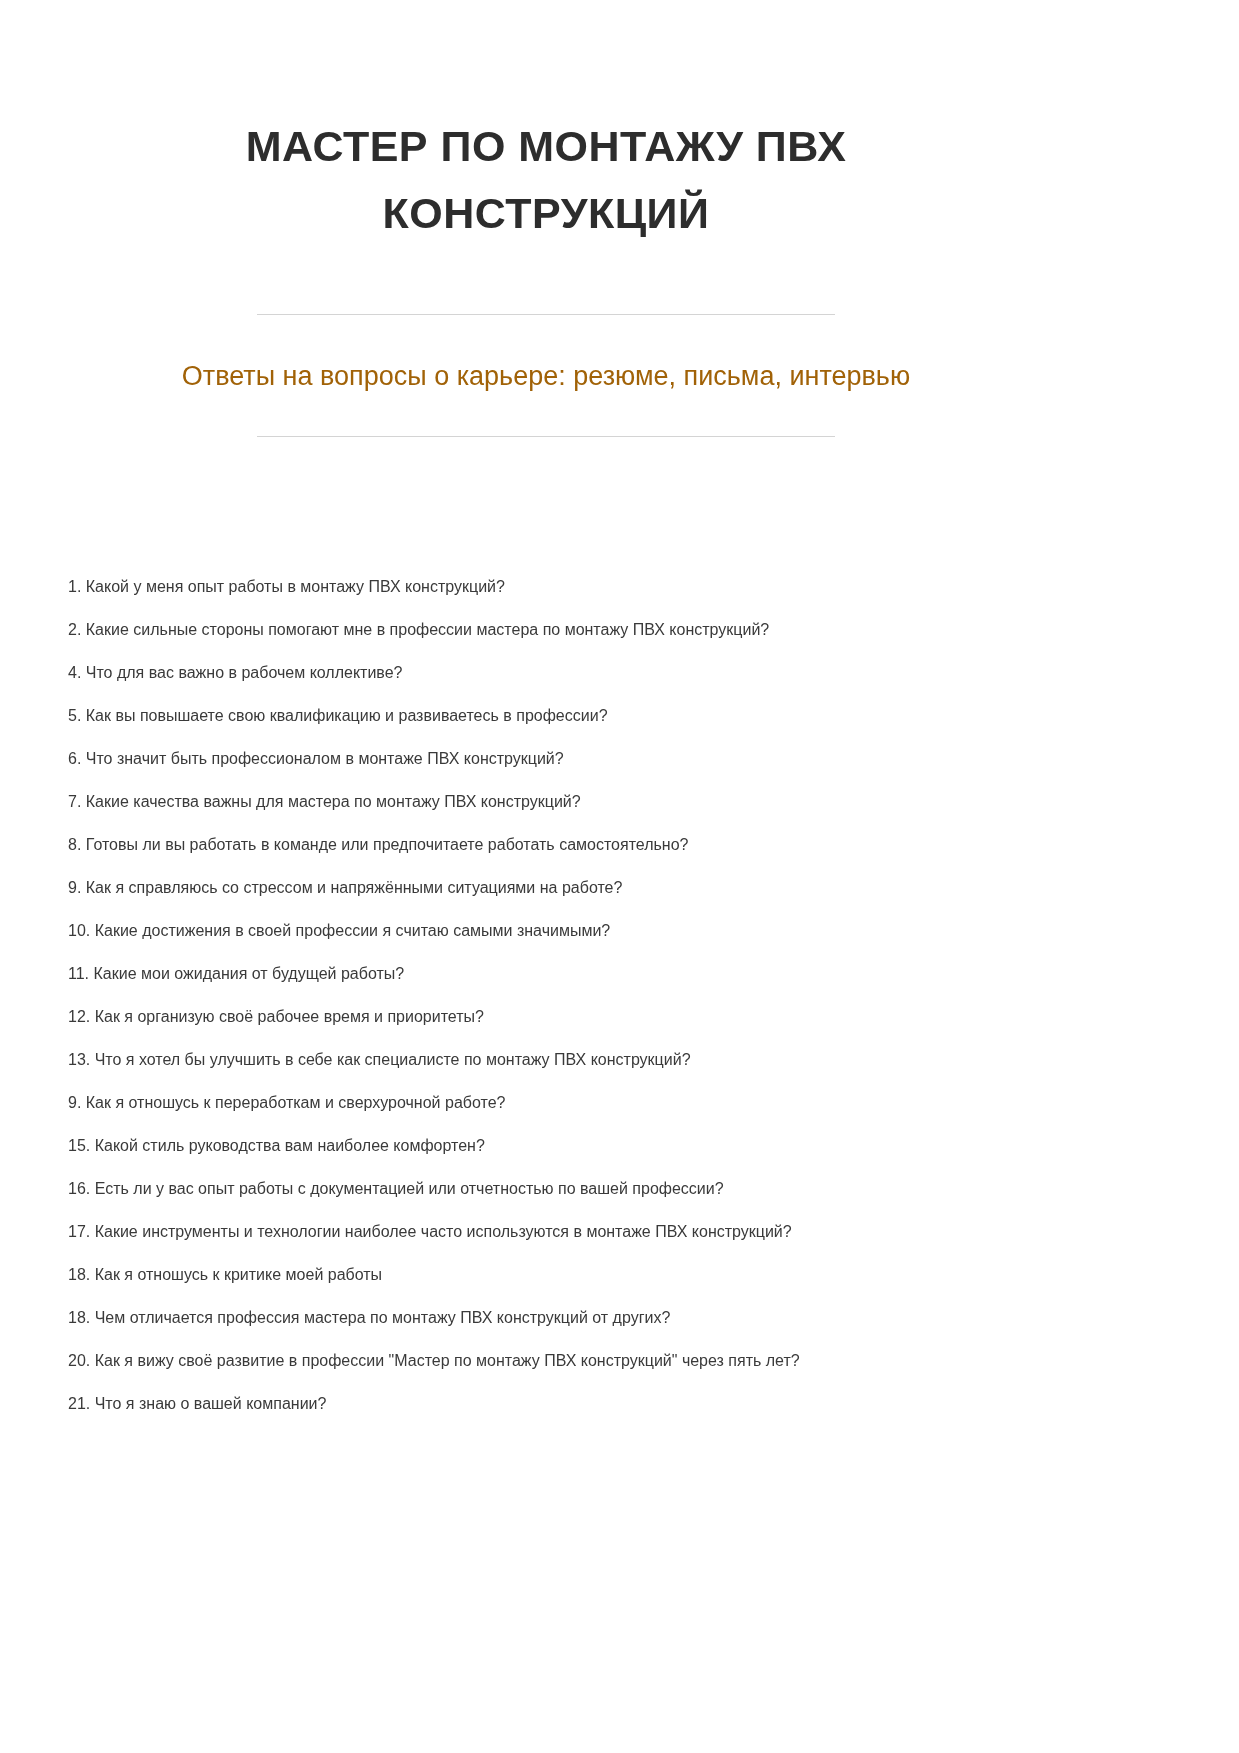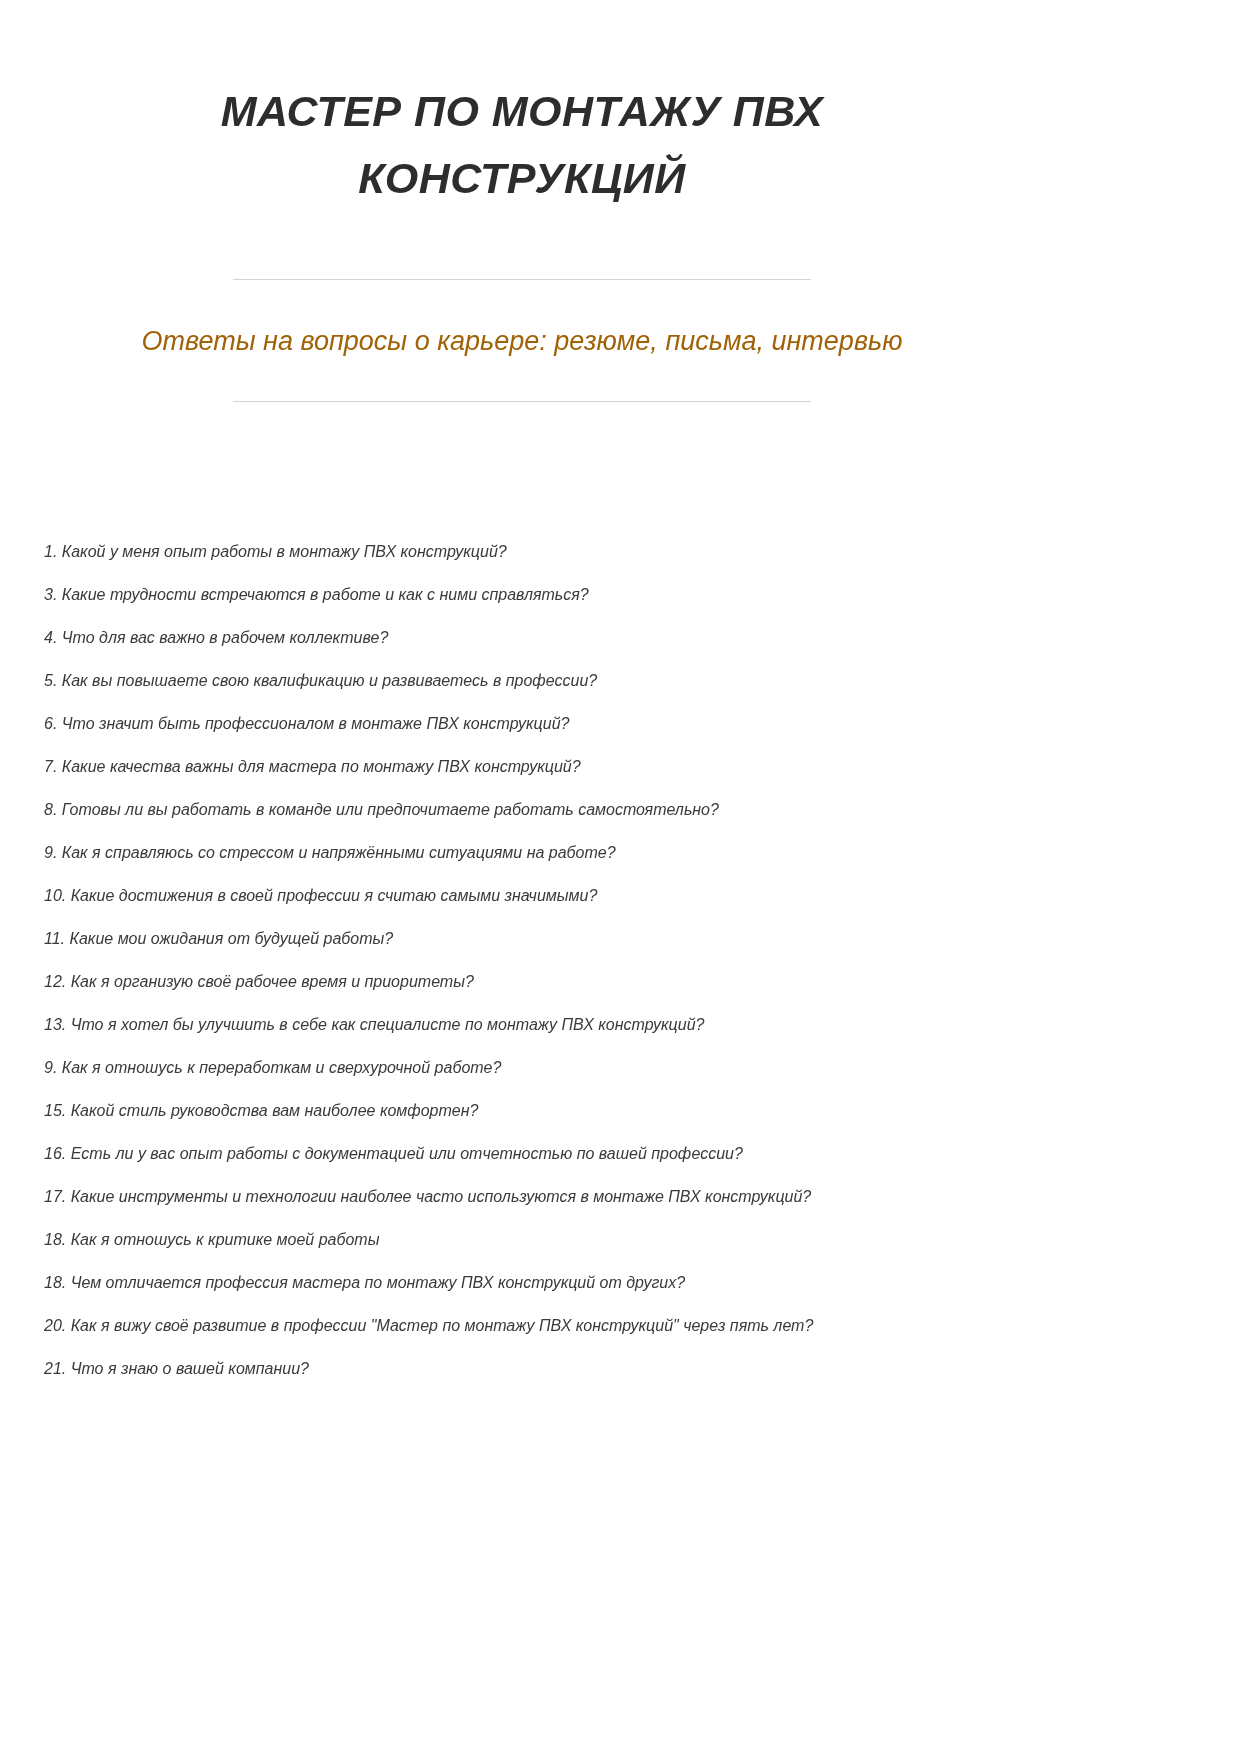--- a/index.html
+++ b/index.html
@@ -9,24 +9,23 @@
   }
   body {
     width: 1239px;
     height: 1753px;
     overflow: hidden;
     font-family: "Liberation Sans", "DejaVu Sans", sans-serif;
     color: #3a3a3a;
   }
   .page {
     box-sizing: border-box;
-    margin-left: 44px;
+    margin-left: 68px;
     width: 956px;
-    padding-top: 78px;
-    font-style: italic;
+    padding-top: 113px;
   }
   .title {
     margin: 0 auto;
     max-width: 760px;
     font-size: 43px;
     font-weight: 700;
     line-height: 1.55;
     text-align: center;
     color: #2d2d2d;
     letter-spacing: 0.5px;
@@ -68,21 +67,21 @@
   <h1 class="title">МАСТЕР ПО МОНТАЖУ ПВХ КОНСТРУКЦИЙ</h1>
 
   <hr class="divider divider-top">
 
   <h2 class="subtitle">Ответы на вопросы о карьере: резюме, письма, интервью</h2>
 
   <hr class="divider divider-bottom">
 
   <div class="questions">
       <div class="question">1. Какой у меня опыт работы в монтажу ПВХ конструкций?</div>
-      <div class="question">3. Какие трудности встречаются в работе и как с ними справляться?</div>
+      <div class="question">2. Какие сильные стороны помогают мне в профессии мастера по монтажу ПВХ конструкций?</div>
       <div class="question">4. Что для вас важно в рабочем коллективе?</div>
       <div class="question">5. Как вы повышаете свою квалификацию и развиваетесь в профессии?</div>
       <div class="question">6. Что значит быть профессионалом в монтаже ПВХ конструкций?</div>
       <div class="question">7. Какие качества важны для мастера по монтажу ПВХ конструкций?</div>
       <div class="question">8. Готовы ли вы работать в команде или предпочитаете работать самостоятельно?</div>
       <div class="question">9. Как я справляюсь со стрессом и напряжёнными ситуациями на работе?</div>
       <div class="question">10. Какие достижения в своей профессии я считаю самыми значимыми?</div>
       <div class="question">11. Какие мои ожидания от будущей работы?</div>
       <div class="question">12. Как я организую своё рабочее время и приоритеты?</div>
       <div class="question">13. Что я хотел бы улучшить в себе как специалисте по монтажу ПВХ конструкций?</div>

